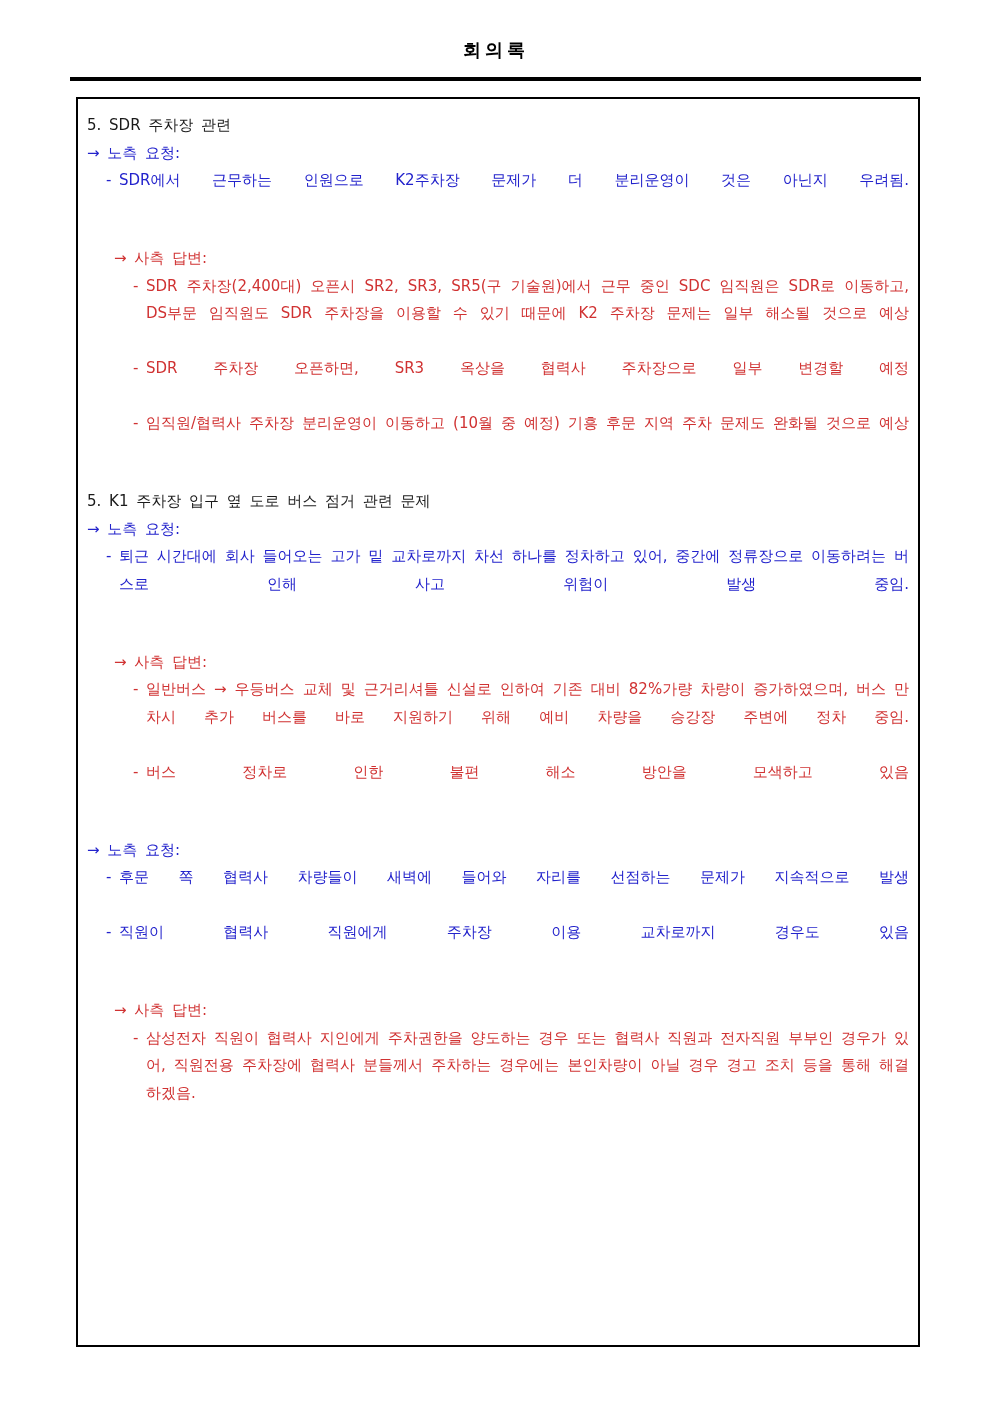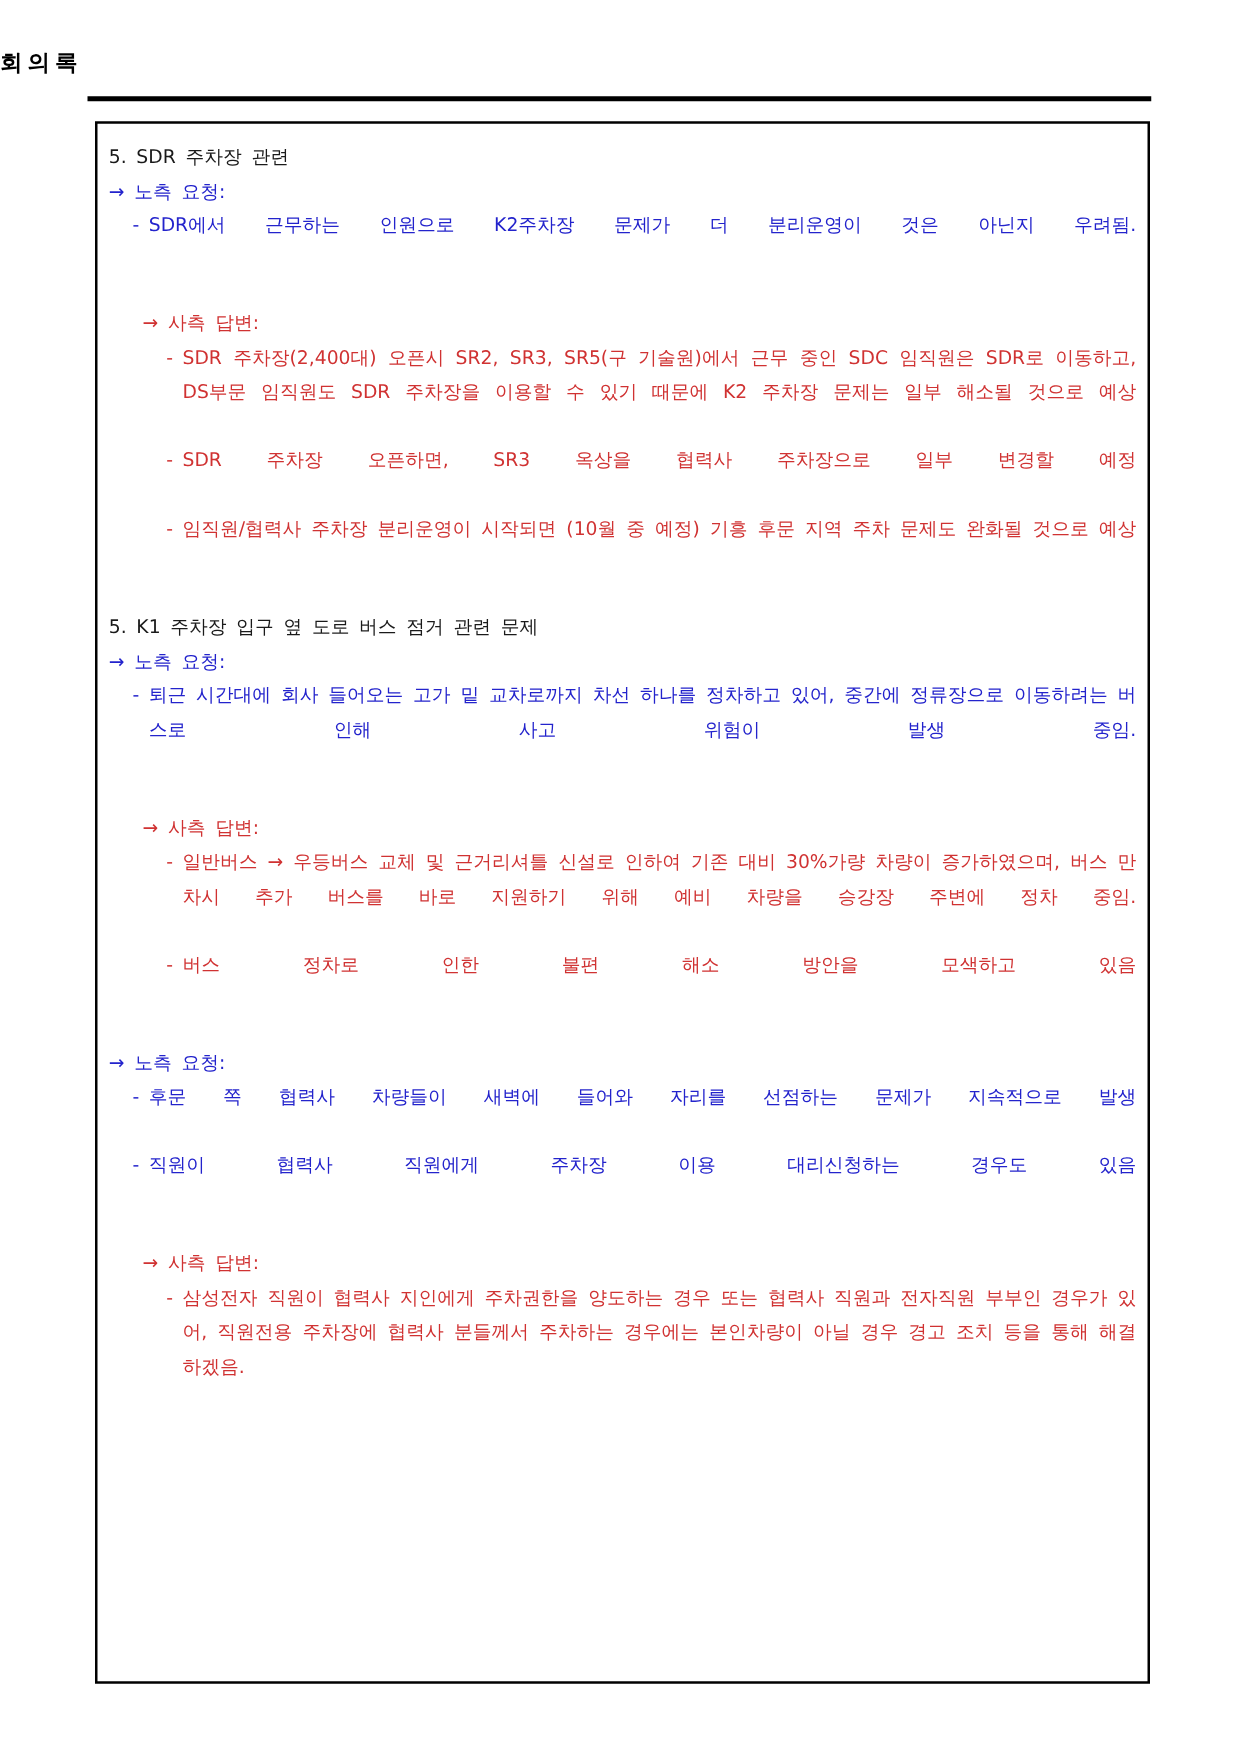--- a/index.html
+++ b/index.html
@@ -9,20 +9,21 @@
   }
   body {
     width: 992px; height: 1403px;
     position: relative;
     font-family: "DejaVu Sans", "Liberation Sans", sans-serif;
     color: #1a1a1a;
     overflow: hidden;
   }
   .doc-title {
     padding-top: 38px;
+    text-align: center;
     font-size: 18px;
     font-weight: bold;
     letter-spacing: 4px;
     color: #000000;
   }
   .title-rule {
     width: 851px;
     height: 4px;
     background: #000000;
     margin: 15px 0 0 70px;
@@ -82,57 +83,57 @@
       <div class="item">
         <span class="marker">-</span>
         <span class="text">SDR 주차장(2,400대) 오픈시 SR2, SR3, SR5(구 기술원)에서 근무 중인 SDC 임직원은 SDR로 이동하고, DS부문 임직원도 SDR 주차장을 이용할 수 있기 때문에 K2 주차장 문제는 일부 해소될 것으로 예상</span>
       </div>
       <div class="item">
         <span class="marker">-</span>
         <span class="text">SDR 주차장 오픈하면, SR3 옥상을 협력사 주차장으로 일부 변경할 예정</span>
       </div>
       <div class="item">
         <span class="marker">-</span>
-        <span class="text">임직원/협력사 주차장 분리운영이 시작되면 (10월 중 예정) 기흥 후문 지역 주차 문제도 완화될 것으로 예상</span>
+        <span class="text">임직원/협력사 주차장 분리운영이 이동하고 (10월 중 예정) 기흥 후문 지역 주차 문제도 완화될 것으로 예상</span>
       </div>
     </div>
   </div>
 
   <div class="section">
     <div class="section-heading">5. K1 주차장 입구 옆 도로 버스 점거 관련 문제</div>
     <div class="block labor">
       <div class="block-label">→ 노측 요청:</div>
       <div class="item">
         <span class="marker">-</span>
         <span class="text">퇴근 시간대에 회사 들어오는 고가 밑 교차로까지 차선 하나를 정차하고 있어, 중간에 정류장으로 이동하려는 버스로 인해 사고 위험이 발생 중임.</span>
       </div>
     </div>
     <div class="block mgmt">
       <div class="block-label">→ 사측 답변:</div>
       <div class="item">
         <span class="marker">-</span>
-        <span class="text">일반버스 → 우등버스 교체 및 근거리셔틀 신설로 인하여 기존 대비 30%가량 차량이 증가하였으며, 버스 만차시 추가 버스를 바로 지원하기 위해 예비 차량을 승강장 주변에 정차 중임.</span>
+        <span class="text">일반버스 → 우등버스 교체 및 근거리셔틀 신설로 인하여 기존 대비 82%가량 차량이 증가하였으며, 버스 만차시 추가 버스를 바로 지원하기 위해 예비 차량을 승강장 주변에 정차 중임.</span>
       </div>
       <div class="item">
         <span class="marker">-</span>
         <span class="text">버스 정차로 인한 불편 해소 방안을 모색하고 있음</span>
       </div>
     </div>
   </div>
 
   <div class="section">
     <div class="block labor">
       <div class="block-label">→ 노측 요청:</div>
       <div class="item">
         <span class="marker">-</span>
         <span class="text">후문 쪽 협력사 차량들이 새벽에 들어와 자리를 선점하는 문제가 지속적으로 발생</span>
       </div>
       <div class="item">
         <span class="marker">-</span>
-        <span class="text">직원이 협력사 직원에게 주차장 이용 대리신청하는 경우도 있음</span>
+        <span class="text">직원이 협력사 직원에게 주차장 이용 교차로까지 경우도 있음</span>
       </div>
     </div>
     <div class="block mgmt">
       <div class="block-label">→ 사측 답변:</div>
       <div class="item">
         <span class="marker">-</span>
         <span class="text">삼성전자 직원이 협력사 지인에게 주차권한을 양도하는 경우 또는 협력사 직원과 전자직원 부부인 경우가 있어, 직원전용 주차장에 협력사 분들께서 주차하는 경우에는 본인차량이 아닐 경우 경고 조치 등을 통해 해결하겠음.</span>
       </div>
     </div>
   </div>

